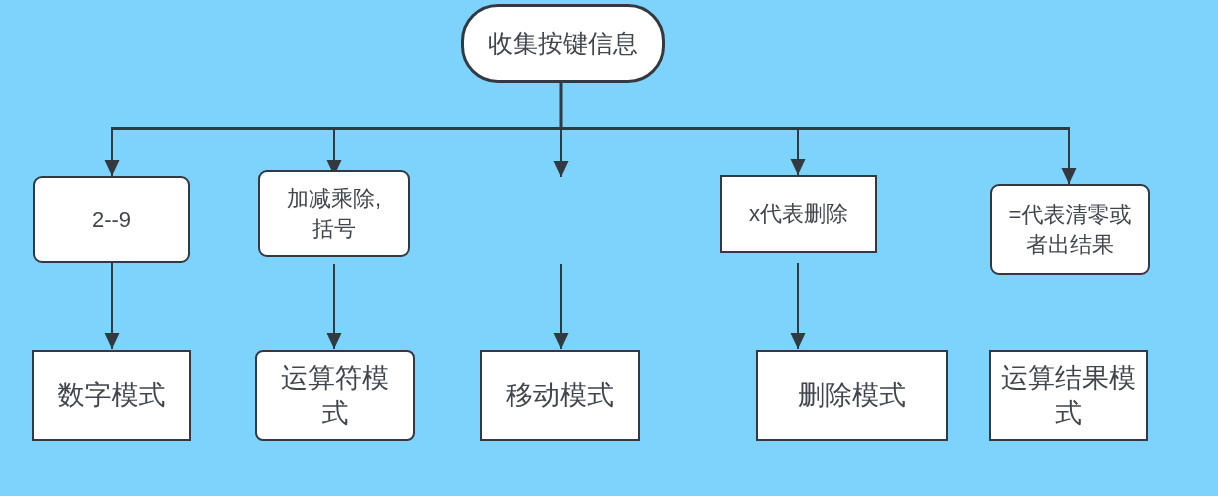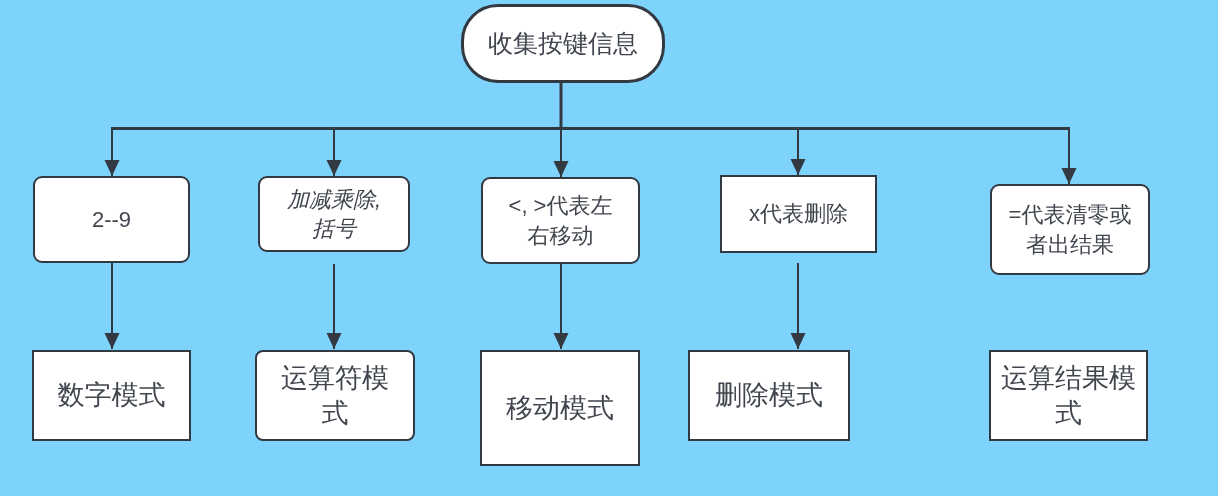--- a/index.html
+++ b/index.html
@@ -35,29 +35,29 @@
     color: #41464e;
   }
   .root-node {
     left: 461px; top: 4px; width: 204px; height: 79px;
     border-width: 3px;
     border-radius: 37px;
     font-size: 25px;
   }
   .cond { font-size: 22px; line-height: 1.32; border-radius: 9px; }
   .cond-1 { left: 33px;  top: 176px; width: 157px; height: 87px; }
-  .cond-2 { left: 258px; top: 176px; width: 152px; height: 76px; font-style: italic; }
+  .cond-2 { left: 258px; top: 170px; width: 152px; height: 87px; }
   .cond-3 { left: 481px; top: 177px; width: 159px; height: 87px; }
   .cond-4 { left: 720px; top: 175px; width: 157px; height: 78px; border-radius: 0; }
   .cond-5 { left: 990px; top: 184px; width: 160px; height: 91px; }
   .mode { font-size: 27px; line-height: 1.28; border-width: 2.5px; border-radius: 0; }
   .mode-1 { left: 32px;  top: 350px; width: 159px; height: 91px; }
   .mode-2 { left: 255px; top: 350px; width: 160px; height: 91px; border-radius: 8px; }
-  .mode-3 { left: 480px; top: 350px; width: 160px; height: 116px; }
-  .mode-4 { left: 688px; top: 350px; width: 162px; height: 91px; }
+  .mode-3 { left: 480px; top: 350px; width: 160px; height: 91px; }
+  .mode-4 { left: 756px; top: 350px; width: 192px; height: 91px; }
   .mode-5 { left: 989px; top: 350px; width: 159px; height: 91px; }
 </style>
 </head>
 <body>
 
 <div class="canvas">
 
   <svg class="connectors" viewBox="0 0 1218 496" xmlns="http://www.w3.org/2000/svg">
     <defs>
       <marker id="arrowhead" markerUnits="userSpaceOnUse" markerWidth="18" markerHeight="16" refX="16" refY="7.5" orient="auto">
@@ -79,22 +79,20 @@
     <path d="M334,264 L334,349" stroke="#333941" stroke-width="2" fill="none" marker-end="url(#arrowhead)"></path>
     <path d="M561,264 L561,349" stroke="#333941" stroke-width="2" fill="none" marker-end="url(#arrowhead)"></path>
     <path d="M798,263 L798,349" stroke="#333941" stroke-width="2" fill="none" marker-end="url(#arrowhead)"></path>
   </svg>
 
   <div class="box root-node">收集按键信息</div>
 
   <div class="box cond cond-1">2--9</div>
   <div class="box cond cond-2">加减乘除,
 括号</div>
-  <div class="box cond cond-3">&lt;, &gt;代表左
-右移动</div>
   <div class="box cond cond-4">x代表删除</div>
   <div class="box cond cond-5">=代表清零或
 者出结果</div>
 
   <div class="box mode mode-1">数字模式</div>
   <div class="box mode mode-2">运算符模
 式</div>
   <div class="box mode mode-3">移动模式</div>
   <div class="box mode mode-4">删除模式</div>
   <div class="box mode mode-5">运算结果模

